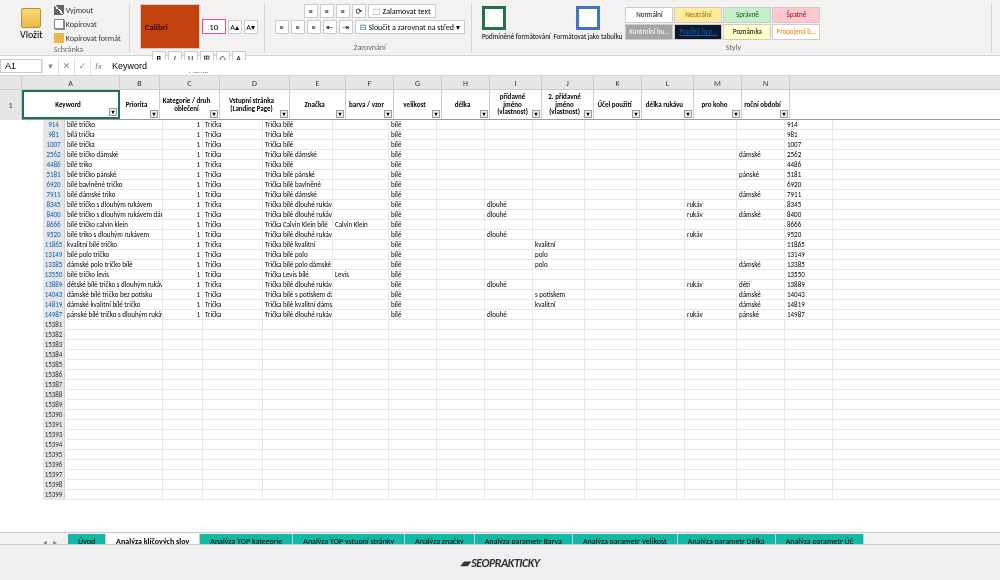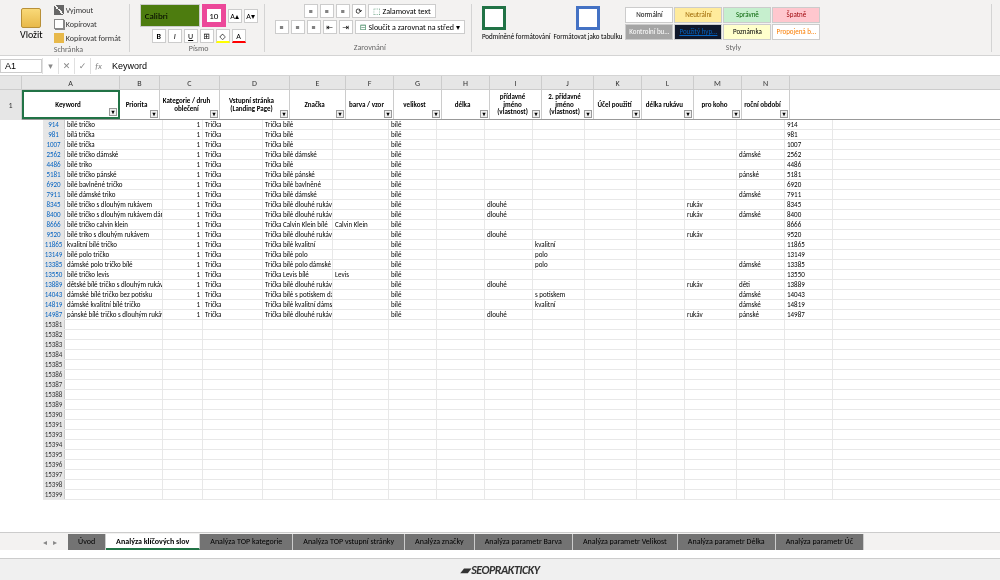--- a/index.html
+++ b/index.html
@@ -10,22 +10,22 @@
 .rgroup { display: flex; flex-direction: column; border-right: 1px solid #d4d4d4; padding: 0 6px; height: 48px; }
 .rgroup-body { display: flex; align-items: center; gap: 3px; flex: 1; }
 .rgroup-label { font-size: 8px; color: #666; text-align: center; margin-top: auto; }
 .paste { display: flex; flex-direction: column; align-items: center; padding: 2px 6px; }
 .paste-icon { width: 20px; height: 20px; background: linear-gradient(#f9d978, #e8b94a); border: 1px solid #b89038; border-radius: 2px; }
 .mini { font-size: 8px; color: #333; white-space: nowrap; display: flex; align-items: center; gap: 2px; padding: 1px 2px; }
 .mini-icon { width: 10px; height: 10px; display: inline-block; }
 .cut-icon { background: linear-gradient(45deg, #666 45%, transparent 45%, transparent 55%, #666 55%); position: relative; }
 .copy-icon { border: 1px solid #888; background: #fff; box-shadow: 1px 1px 0 #888; }
 .brush-icon { background: #e8b94a; }
-.font-sel { border: 1px solid #ccc; background: #4d7c0f; padding: 5px 4px; font-size: 9px; width: 60px; }
-.size-sel { border: 5px solid #ec4899; background: #fff; padding: 1px 2px; font-size: 9px; width: 24px; text-align: center; }
+.font-sel { border: 1px solid #ccc; background: #c2410c; padding: 16px 4px; font-size: 9px; width: 60px; }
+.size-sel { border: 1px solid #ec4899; background: #fff; padding: 1px 2px; font-size: 9px; width: 24px; text-align: center; }
 .btn-sm { width: 14px; height: 14px; border: 1px solid #ccc; background: #fff; font-size: 8px; display: flex; align-items: center; justify-content: center; cursor: pointer; }
 .col { display: flex; flex-direction: column; gap: 2px; }
 .row { display: flex; gap: 2px; align-items: center; }
 .wrap-btn { border: 1px solid #ccc; background: #fff; padding: 1px 4px; font-size: 8px; display: flex; align-items: center; gap: 2px; }
 .style-cell { width: 48px; height: 16px; border: 1px solid #ccc; font-size: 7px; display: flex; align-items: center; justify-content: center; overflow: hidden; }
 .style-normal { background: #fff; }
 .style-neutral { background: #ffeb9c; color: #9c6500; }
 .style-good { background: #c6efce; color: #006100; }
 .style-bad { background: #ffc7ce; color: #9c0006; }
 .style-check { background: #a5a5a5; color: #fff; }
@@ -55,25 +55,25 @@
 .dr { display: flex; height: 10px; border-bottom: 1px solid #e8e8e8; margin-left: 43px; }
 .rn { width: 22px; background: #e6e6e6; border-right: 1px solid #ccc; font-size: 7px; text-align: center; line-height: 10px; color: #0563c1; flex-shrink: 0; }
 .rn-empty { color: #333; }
 .cell { border-right: 1px solid #e8e8e8; font-size: 7px; padding: 0 2px; line-height: 10px; white-space: nowrap; overflow: hidden; flex-shrink: 0; }
 .num { text-align: right; }
 
 
 .tabs { position: absolute; bottom: 30px; left: 0; right: 0; height: 18px; background: #f3f2f1; border-top: 1px solid #ccc; display: flex; align-items: center; padding-left: 40px; }
 .tab-nav { display: flex; gap: 0; margin-right: 8px; }
 .tab-nav-btn { width: 10px; height: 12px; font-size: 8px; color: #888; display: flex; align-items: center; justify-content: center; }
-.tab { padding: 2px 10px; font-size: 8px; border-right: 1px solid #ccc; background: #737373; cursor: pointer; white-space: nowrap; }
+.tab { padding: 2px 10px; font-size: 8px; border-right: 1px solid #ccc; background: #14b8a6; cursor: pointer; white-space: nowrap; }
 .tab.active { background: #fff; border-bottom: 2px solid #217346; font-weight: bold; }
 
 
-.footer { position: absolute; bottom: 0; left: 0; right: 0; height: 22px; display: flex; align-items: center; justify-content: center; background: #f0f0f0; border-top: 1px solid #ccc; }
+.footer { position: absolute; bottom: 0; left: 0; right: 0; height: 36px; display: flex; align-items: center; justify-content: center; background: #f0f0f0; border-top: 1px solid #ccc; }
 .logo { font-size: 12px; font-weight: bold; font-style: italic; color: #333; letter-spacing: -0.5px; }
 .logo::before { content: '▰'; margin-right: 2px; }
 
 
 .w-a { width: 98px; } .w-b { width: 40px; } .w-c { width: 60px; } .w-d { width: 70px; }
 .w-e { width: 56px; } .w-f { width: 48px; } .w-g { width: 48px; } .w-h { width: 48px; }
 .w-i { width: 52px; } .w-j { width: 52px; } .w-k { width: 48px; } .w-l { width: 52px; }
 .w-m { width: 48px; } .w-n { width: 48px; }
 </style>
 </head>

